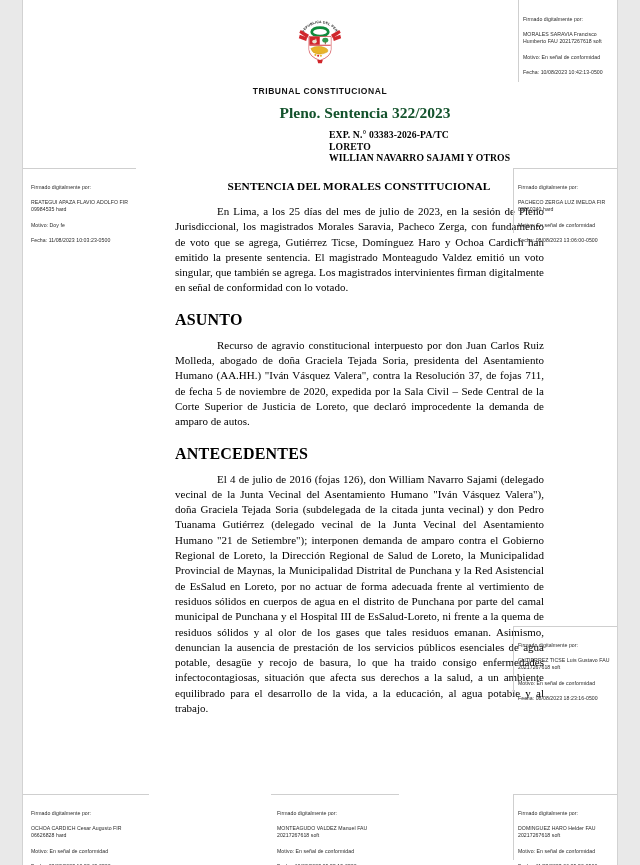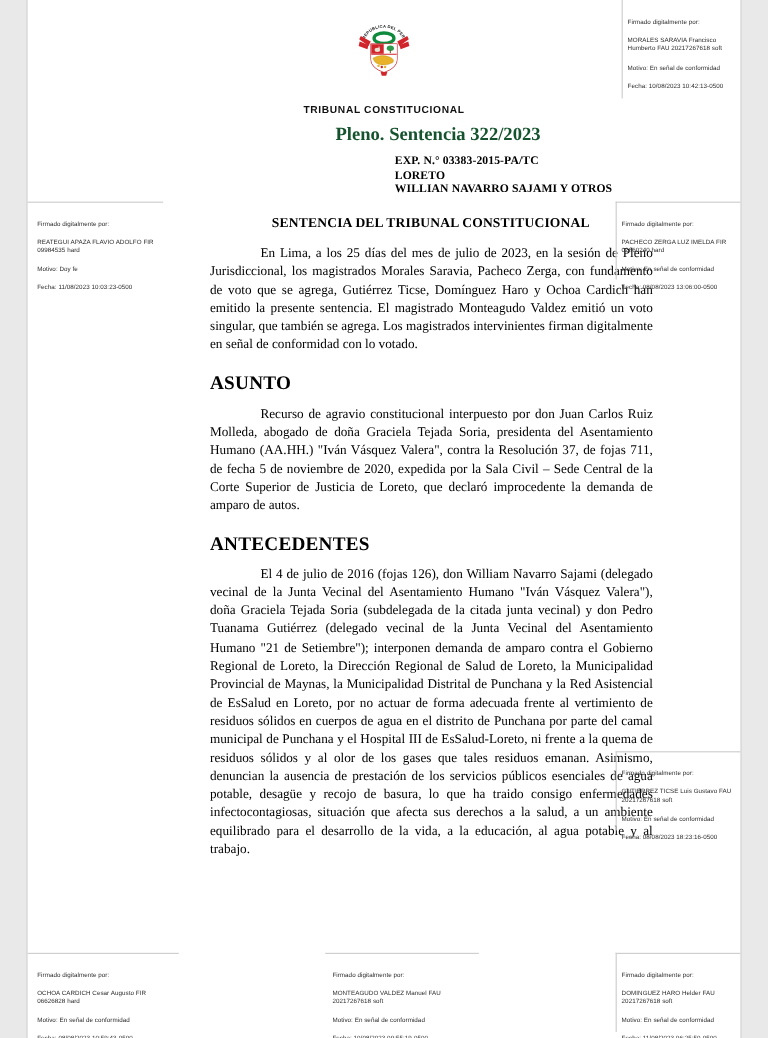--- a/index.html
+++ b/index.html
@@ -162,26 +162,26 @@
         <path d="M27,66 L73,66 L73,68 L27,68 Z" fill="#d0252b"></path>
 
         <path d="M44,99 L56,99 L54,106 L46,106 Z" fill="#d0252b"></path>
       </svg>
       <div id="court-name">TRIBUNAL CONSTITUCIONAL</div>
     </div>
 
     <div class="doc-title">Pleno. Sentencia 322/2023</div>
 
     <div id="exp-block">
-      <div>EXP. N.° 03383-2015-PA/TC</div>
+      <div>EXP. N.° 03383-2026-PA/TC</div>
       <div>LORETO</div>
       <div>WILLIAN NAVARRO SAJAMI Y OTROS</div>
     </div>
 
-    <div id="sentencia-heading">SENTENCIA DEL TRIBUNAL CONSTITUCIONAL</div>
+    <div id="sentencia-heading">SENTENCIA DEL MORALES CONSTITUCIONAL</div>
 
     <div id="body-col">
       <p class="para">En Lima, a los 25 días del mes de julio de 2023, en la sesión de Pleno Jurisdiccional, los magistrados Morales Saravia, Pacheco Zerga, con fundamento de voto que se agrega, Gutiérrez Ticse, Domínguez Haro y Ochoa Cardich han emitido la presente sentencia. El magistrado Monteagudo Valdez emitió un voto singular, que también se agrega. Los magistrados intervinientes firman digitalmente en señal de conformidad con lo votado.</p>
 
       <div class="section-head">ASUNTO</div>
       <p class="para">Recurso de agravio constitucional interpuesto por don Juan Carlos Ruiz Molleda, abogado de doña Graciela Tejada Soria, presidenta del Asentamiento Humano (AA.HH.) "Iván Vásquez Valera", contra la Resolución 37, de fojas 711, de fecha 5 de noviembre de 2020, expedida por la Sala Civil – Sede Central de la Corte Superior de Justicia de Loreto, que declaró improcedente la demanda de amparo de autos.</p>
 
       <div class="section-head">ANTECEDENTES</div>
       <p class="para">El 4 de julio de 2016 (fojas 126), don William Navarro Sajami (delegado vecinal de la Junta Vecinal del Asentamiento Humano "Iván Vásquez Valera"), doña Graciela Tejada Soria (subdelegada de la citada junta vecinal) y don Pedro Tuanama Gutiérrez (delegado vecinal de la Junta Vecinal del Asentamiento Humano "21 de Setiembre"); interponen demanda de amparo contra el Gobierno Regional de Loreto, la Dirección Regional de Salud de Loreto, la Municipalidad Provincial de Maynas, la Municipalidad Distrital de Punchana y la Red Asistencial de EsSalud en Loreto, por no actuar de forma adecuada frente al vertimiento de residuos sólidos en cuerpos de agua en el distrito de Punchana por parte del camal municipal de Punchana y el Hospital III de EsSalud-Loreto, ni frente a la quema de residuos sólidos y al olor de los gases que tales residuos emanan. Asimismo, denuncian la ausencia de prestación de los servicios públicos esenciales de agua potable, desagüe y recojo de basura, lo que ha traido consigo enfermedades infectocontagiosas, situación que afecta sus derechos a la salud, a un ambiente equilibrado para el desarrollo de la vida, a la educación, al agua potable y al trabajo.</p>
       <div class="gap-md"></div>

